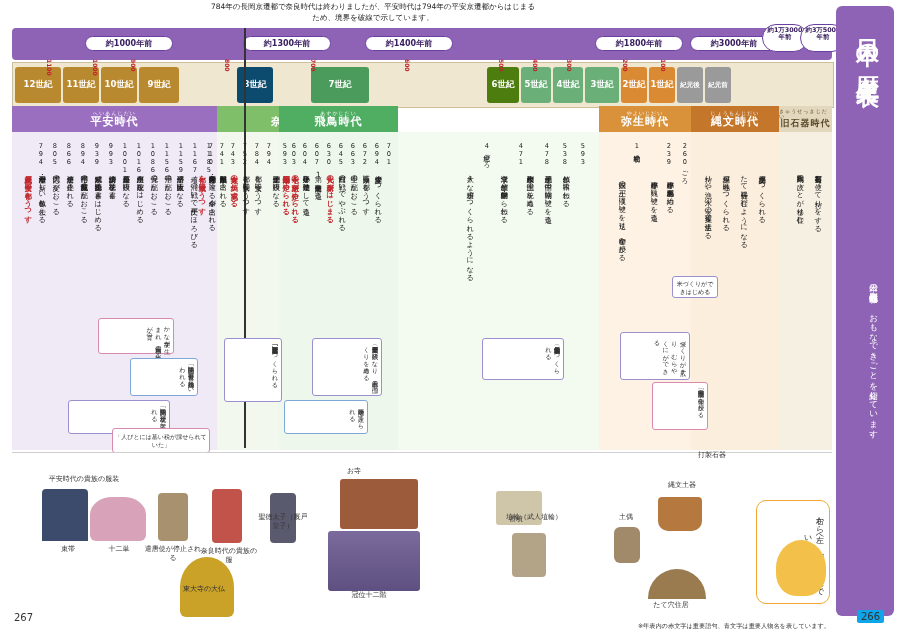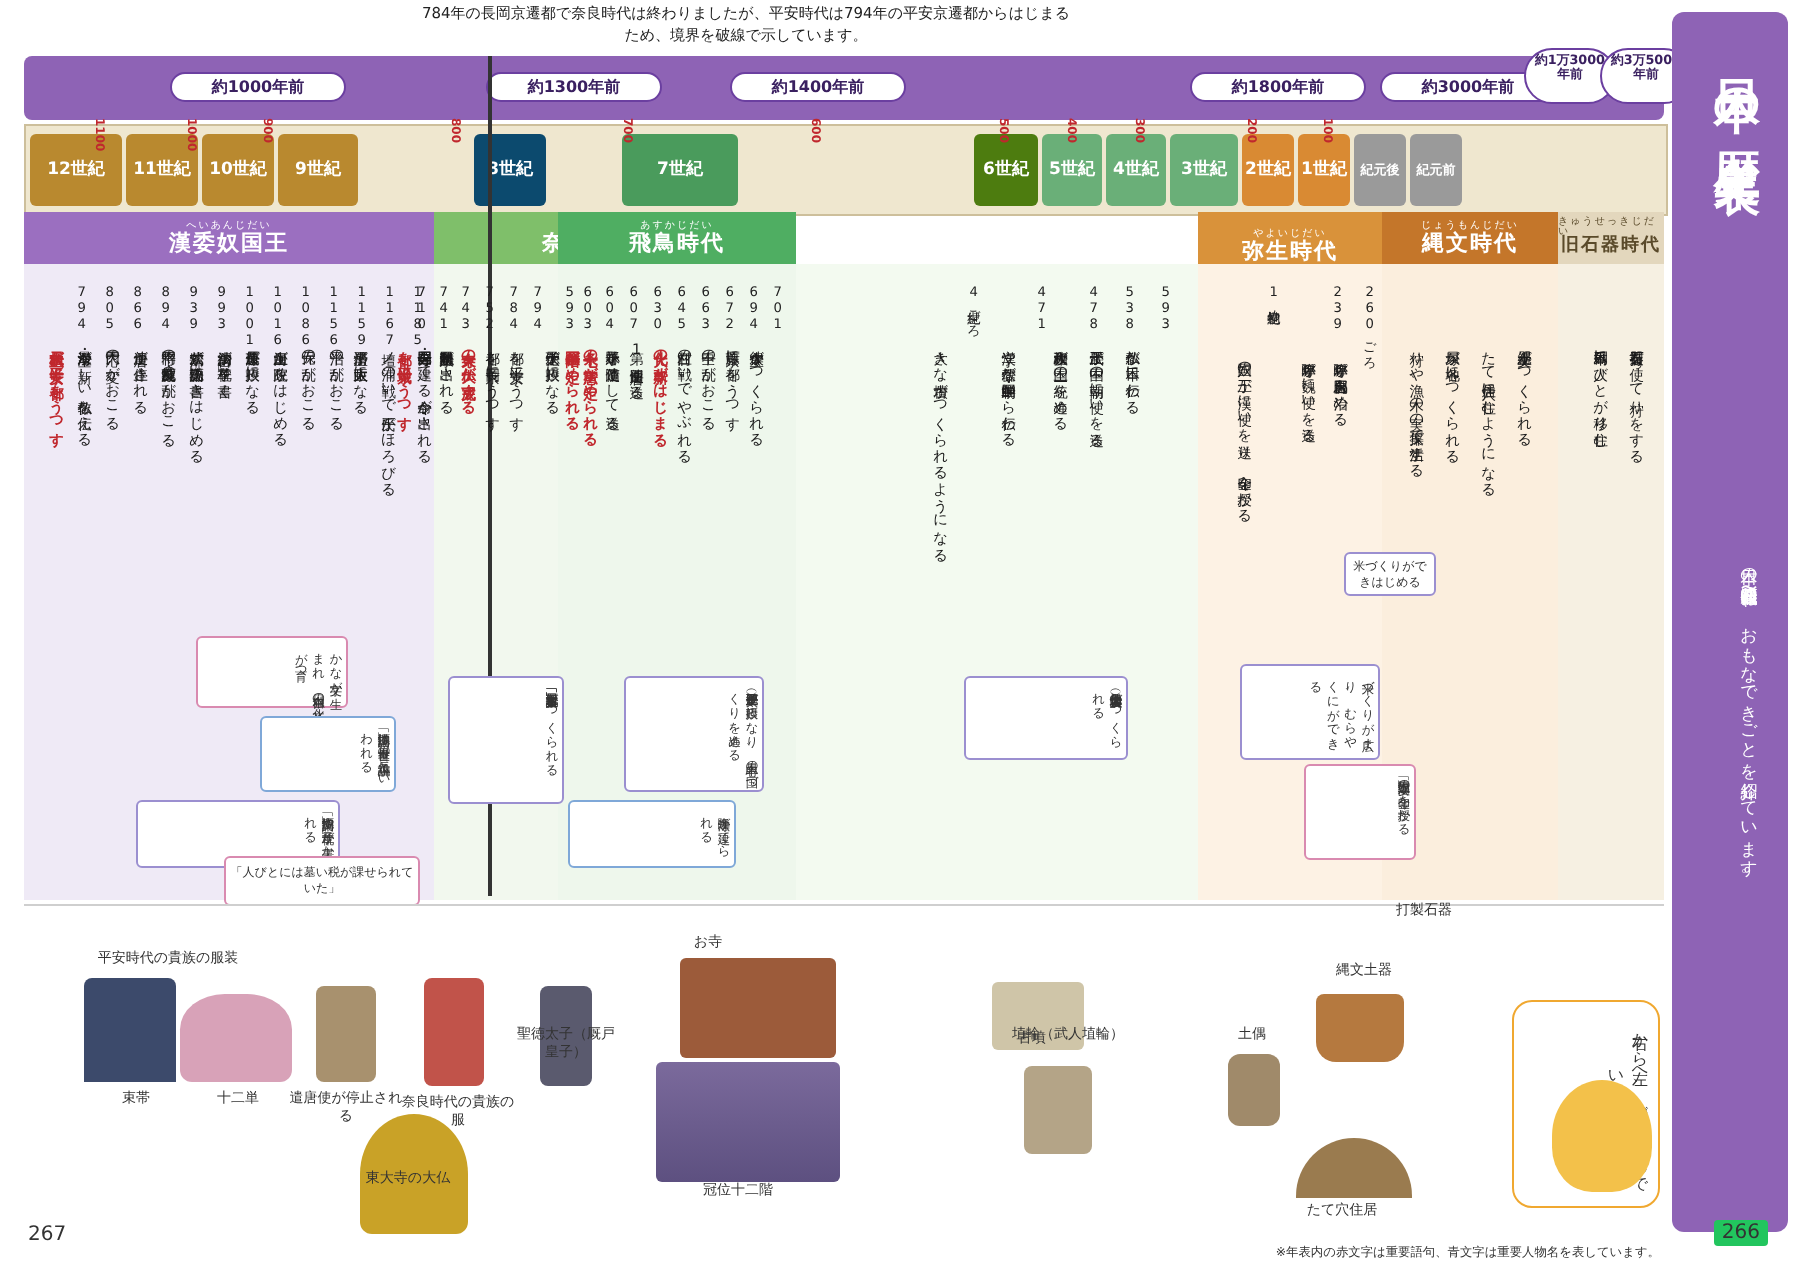--- a/index.html
+++ b/index.html
@@ -96,21 +96,21 @@
   }
   .title-sub{
     position:absolute;right:20px;top:278px;
     writing-mode:vertical-rl;text-orientation:upright;
     font-size:8.5px;color:#fff;line-height:1.6;
   }
 
   
   .pageno{position:absolute;font-size:10px;color:#333;}
   .pageno.left{left:14px;top:612px;}
-  .pageno.right{right:16px;top:610px;background:#22c55e;padding:1px 4px;border-radius:2px;}
+  .pageno.right{right:16px;top:610px;background:#0ea5e9;padding:1px 4px;border-radius:2px;}
 
   .footnote{
     position:absolute;right:70px;top:622px;font-size:6.2px;color:#333;
   }
 
   
   .speech{
     position:absolute;right:70px;top:500px;width:64px;height:90px;
     background:#fff;border:1.5px solid #f0a830;border-radius:10px;
     font-size:8px;color:#333;line-height:1.5;
@@ -169,36 +169,36 @@
     <div style="position:absolute;left:520px;top:-1px;writing-mode:vertical-rl;font-size:6px;color:#c0272d;font-weight:bold;">400</div>
     <div style="position:absolute;left:554px;top:-1px;writing-mode:vertical-rl;font-size:6px;color:#c0272d;font-weight:bold;">300</div>
     <div style="position:absolute;left:610px;top:-1px;writing-mode:vertical-rl;font-size:6px;color:#c0272d;font-weight:bold;">200</div>
     <div style="position:absolute;left:648px;top:-1px;writing-mode:vertical-rl;font-size:6px;color:#c0272d;font-weight:bold;">100</div>
   </div>
 
   <div class="era-bar">
     <div class="era-seg" style="left:0;width:205px;background:#9b6fc0;">
       <span class="era-name">
           <span class="ruby">へいあんじだい</span>
-          <span>漢委奴国王</span>
+          <span>平安時代</span>
         </span>
     </div>
     <div class="era-seg" style="left:205px;width:62px;background:#7fbf6a;padding-left:47px;">
       <span class="era-name">
           <span class="ruby">ならじだい</span>
           <span>奈良時代</span>
         </span>
     </div>
     <div class="era-seg" style="left:267px;width:119px;background:#4fae62;">
       <span class="era-name">
           <span class="ruby">あすかじだい</span>
           <span>飛鳥時代</span>
         </span>
     </div>
-    <div class="era-seg" style="left:587px;width:92px;background:#d9923a;align-items:flex-end;">
+    <div class="era-seg" style="left:587px;width:92px;background:#d9923a;">
       <span class="era-name">
           <span class="ruby">やよいじだい</span>
           <span>弥生時代</span>
         </span>
     </div>
     <div class="era-seg" style="left:679px;width:88px;background:#c4762a;">
       <span class="era-name">
           <span class="ruby">じょうもんじだい</span>
           <span>縄文時代</span>
         </span>

